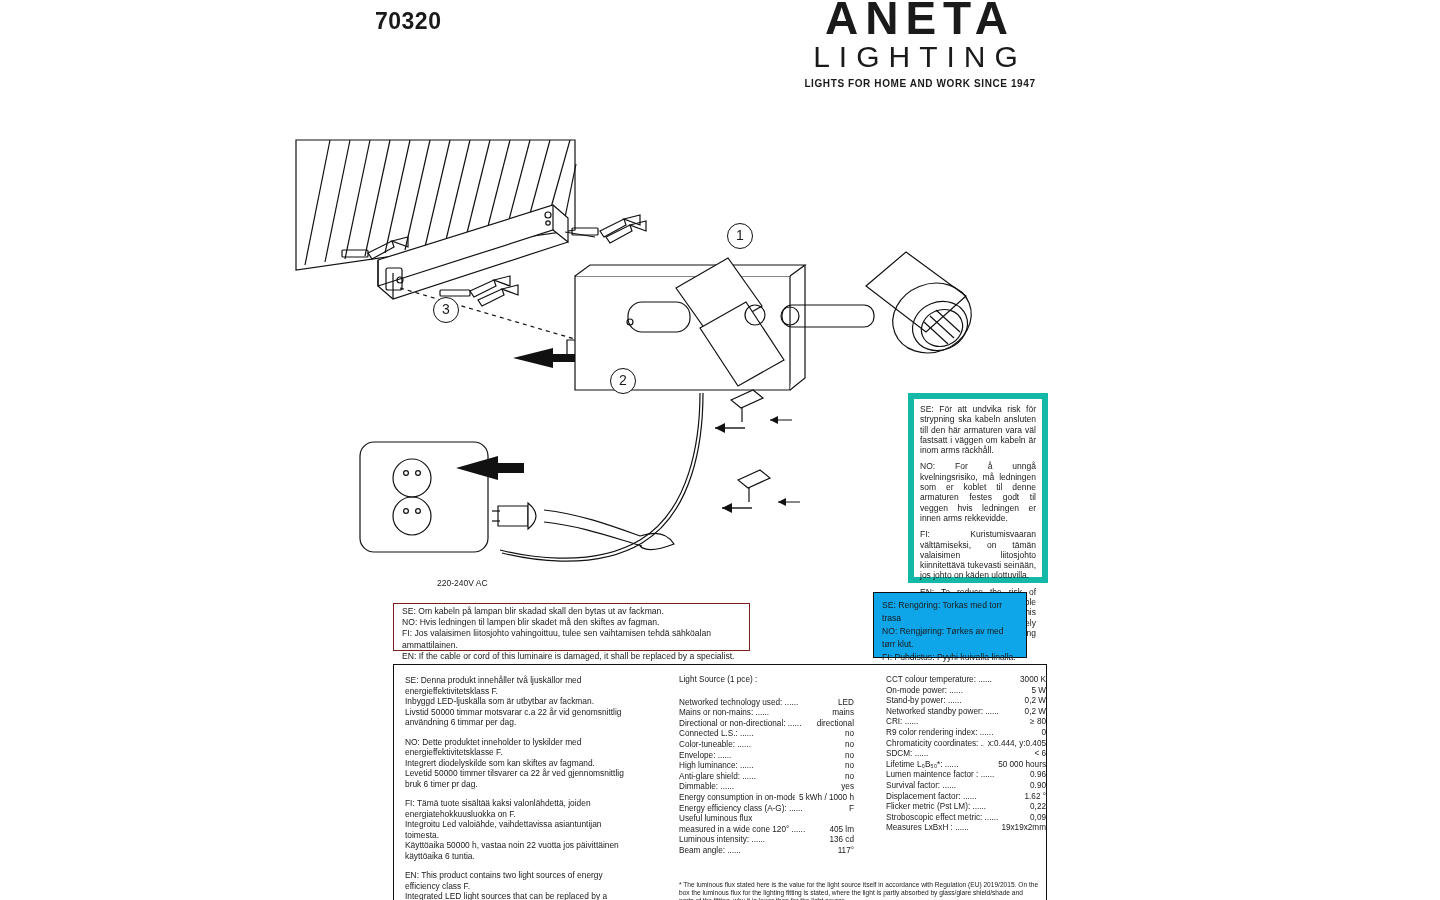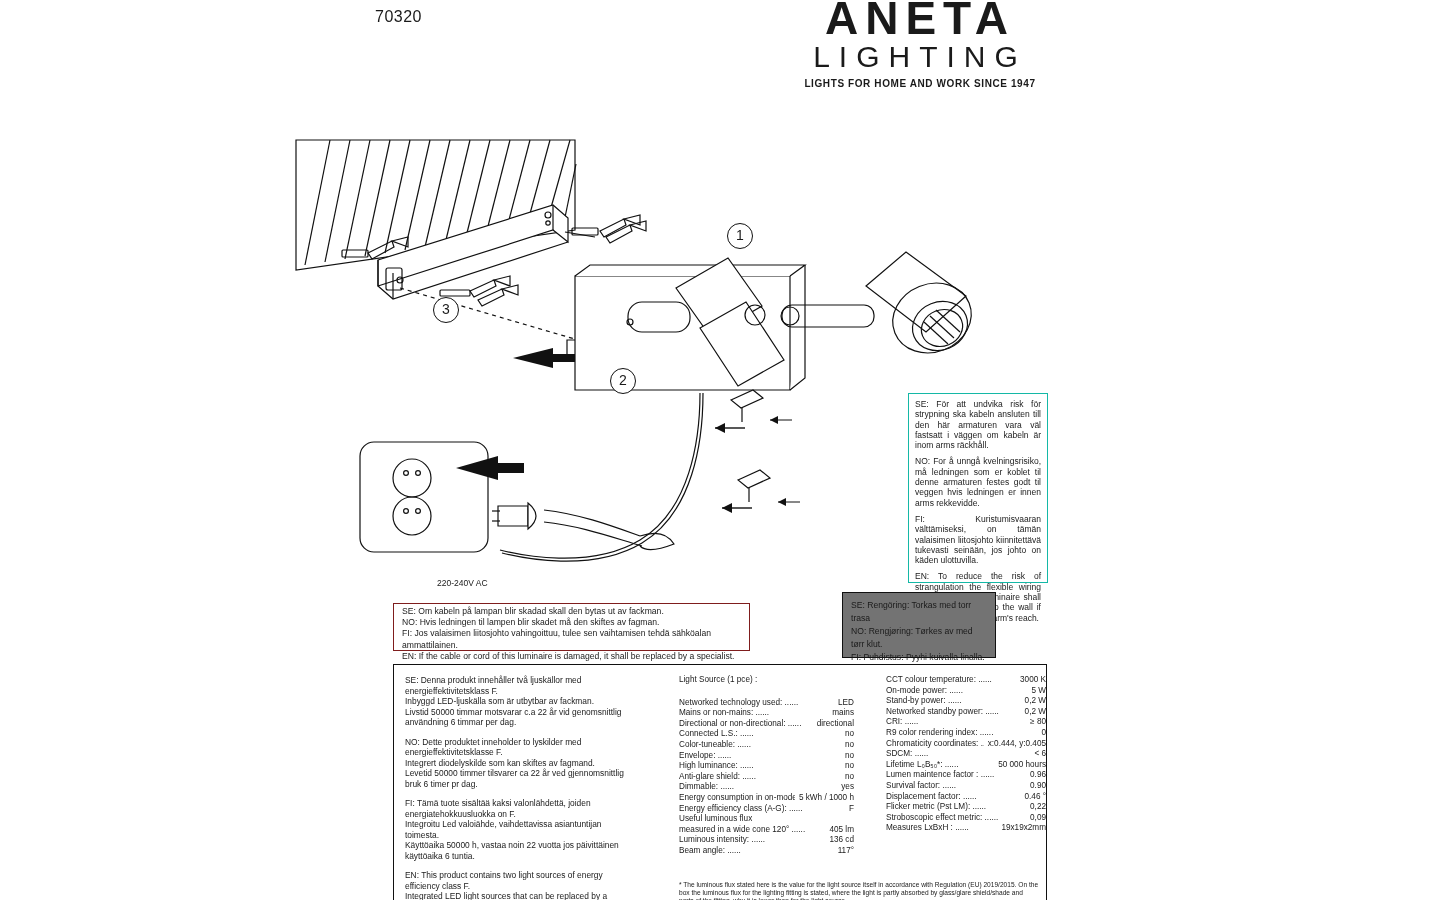--- a/index.html
+++ b/index.html
@@ -13,22 +13,22 @@
     position: relative;
     font-family: "Liberation Sans", sans-serif;
     color: #1a1a1a;
     overflow: hidden;
   }
   .abs { position: absolute; }
 
   
   #product-code {
     left: 375px; top: 8px;
-    font-size: 16px;
-    font-weight: normal;
+    font-size: 23px;
+    font-weight: bold;
     letter-spacing: 0.5px;
   }
   #brand-block {
     left: 795px; top: 0px;
     width: 250px;
     text-align: center;
   }
   #brand-name {
     font-size: 46px;
     font-weight: bold;
@@ -59,21 +59,21 @@
     width: 24px; height: 24px;
     border: 1.6px solid #111;
     border-radius: 50%;
     font-size: 14px;
     text-align: center;
     line-height: 22px;
     background: #fff;
   }
 
   .callout {
-    border: 1px solid #14b8a6;
+    border: 6px solid #14b8a6;
     background: #fff;
     font-size: 8.5px;
     line-height: 10.3px;
     padding: 5px 6px;
     box-sizing: border-box;
   }
   .callout p { margin: 0 0 6px 0; text-align: justify; }
   .callout p:last-child { margin-bottom: 0; }
 
   #voltage-label {
@@ -86,24 +86,24 @@
     left: 393px; top: 603px;
     width: 357px; height: 48px;
     border: 1px solid #7f1d1d;
     background: #fff;
     padding: 2px 8px;
     box-sizing: border-box;
     font-size: 8.6px;
     line-height: 11.2px;
   }
   #cleaning-box {
-    left: 842px; top: 592px;
+    left: 873px; top: 592px;
     width: 154px; height: 66px;
     border: 1px solid #111;
-    background: #737373;
+    background: #0ea5e9;
     padding: 6px 8px;
     box-sizing: border-box;
     font-size: 8.6px;
     line-height: 13px;
   }
   #spec-box {
     left: 393px; top: 664px;
     width: 654px; height: 236px;
     border: 1px solid #111;
     border-bottom: none;
@@ -441,21 +441,21 @@
         <div class="kv">
           <span class="k">Lumen maintence factor : ......</span>
           <span class="v">0.96</span>
         </div>
         <div class="kv">
           <span class="k">Survival factor: ......</span>
           <span class="v">0.90</span>
         </div>
         <div class="kv">
           <span class="k">Displacement factor: ......</span>
-          <span class="v">0.46 °</span>
+          <span class="v">1.62 °</span>
         </div>
         <div class="kv">
           <span class="k">Flicker metric (Pst LM): ......</span>
           <span class="v">0,22</span>
         </div>
         <div class="kv">
           <span class="k">Stroboscopic effect metric: ......</span>
           <span class="v">0,09</span>
         </div>
         <div class="kv">

